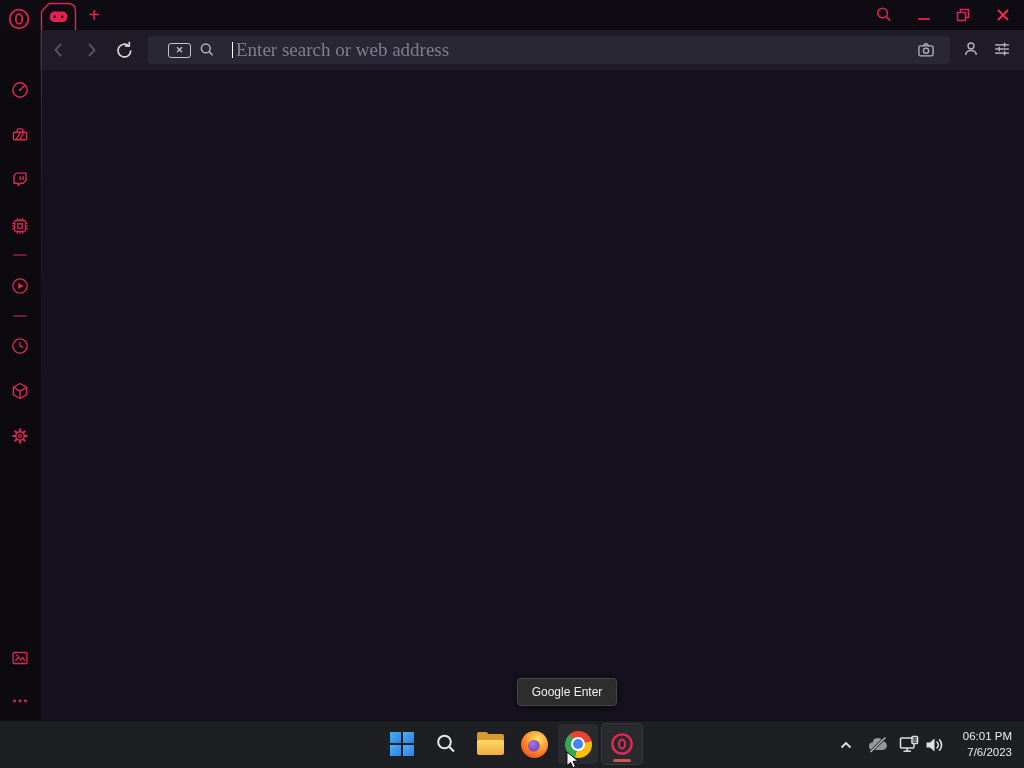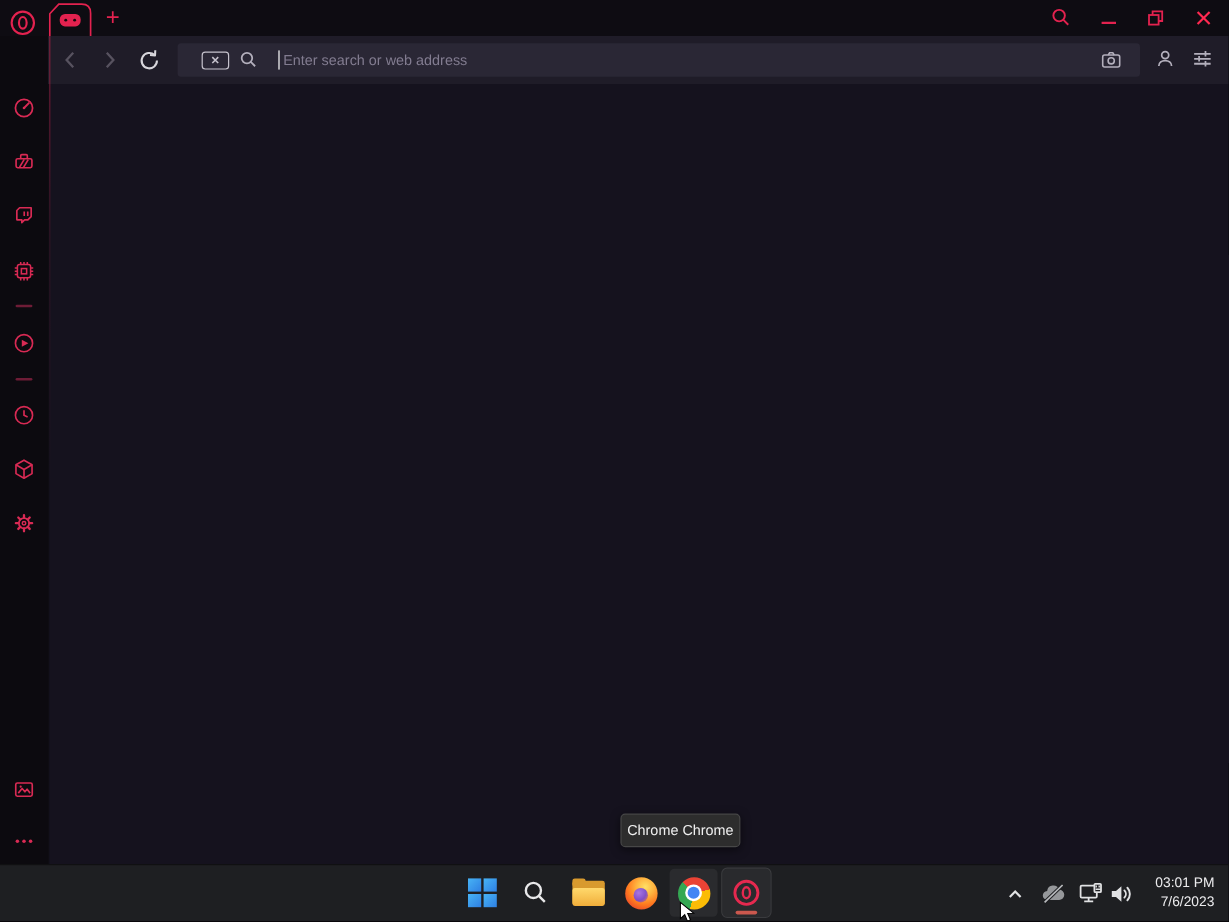--- a/index.html
+++ b/index.html
@@ -27,21 +27,21 @@
 
   
   #toolbar { position:absolute; left:40px; top:30px; width:984px; height:40px; background:#1f1c28; }
   .navbtn { position:absolute; top:9px; width:22px; height:22px; background:none; border:none; display:flex; align-items:center; justify-content:center; cursor:pointer; }
   #address-bar { position:absolute; left:108px; top:6px; width:802px; height:28px; background:#2a2735; border-radius:3px; }
   #sd-badge { position:absolute; left:20px; top:7px; width:23px; height:15px; border:1.5px solid #c6c3cd; border-radius:3px;
     color:#c6c3cd; font-size:9px; font-weight:bold; text-align:center; line-height:12px; }
   #bar-search-icon { position:absolute; left:50px; top:5px; }
   #caret { position:absolute; left:84px; top:6px; width:1px; height:16px; background:#ffffff; }
   #address-input { position:absolute; left:88px; top:0; width:600px; height:28px; background:transparent; border:none; outline:none;
-    color:#fde047; font-size:12px; font-family:Liberation Sans, sans-serif; }
+    color:#fde047; font-size:19px; font-family:Liberation Serif, serif; }
   #address-input::placeholder { color:#827c90; opacity:1; }
   #camera-btn { position:absolute; right:10px; top:3px; width:24px; height:22px; background:none; border:none; cursor:pointer; }
 
   
   #tooltip { position:absolute; left:517px; top:678px; width:100px; height:28px; background:#2d2d2d; border:1px solid #474747;
     border-radius:4px; color:#f0f0f0; font-size:12px; display:flex; align-items:center; justify-content:center;
     box-shadow:0 2px 8px rgba(0,0,0,.55); z-index:5; }
 
   
   #taskbar { position:absolute; left:0; top:720px; width:1024px; height:48px; background:#1e1f22; border-top:1px solid #101012; }
@@ -328,21 +328,21 @@
               <line x1="9" y1="9.5" x2="9" y2="14.5"></line>
               <line x1="14.8" y1="14" x2="14.8" y2="19"></line>
             </svg>
         </span>
       </button>
     </div>
 
     <div id="left-neon"></div>
   </div>
 
-  <div id="tooltip">Chrome Chrome</div>
+  <div id="tooltip">Google Enter</div>
 
   <div id="taskbar">
     <div id="tb-apps">
       <div class="tb-btn">
         <span class="win-logo">
             <div></div>
             <div></div>
             <div></div>
             <div></div>
           </span>
@@ -408,21 +408,21 @@
     </div>
     <div class="tray-btn" style="left:920px">
       <span>
         <svg width="24" height="24" viewBox="0 0 24 24">
             <path d="M4.5 9.5 V14.5 H8 L12.5 18.5 V5.5 L8 9.5 Z" fill="#e0e1e3"></path>
             <path d="M15 9 a4.3 4.3 0 0 1 0 6 M17.5 6.8 a7.6 7.6 0 0 1 0 10.4" fill="none" stroke="#e0e1e3" stroke-width="1.6" stroke-linecap="round"></path>
           </svg>
       </span>
     </div>
     <div id="clock">
-      <div>03:01 PM</div>
+      <div>06:01 PM</div>
       <div>7/6/2023</div>
     </div>
   </div>
 
   <svg id="cursor" width="14" height="18" viewBox="0 0 14 18">
     <path d="M1 1 L1 14.5 L4.6 11.3 L6.9 16.6 L9.4 15.5 L7.1 10.3 L12 10 Z" fill="#ffffff" stroke="#000000" stroke-width="0.9"></path>
   </svg>
 
 </div>
 

